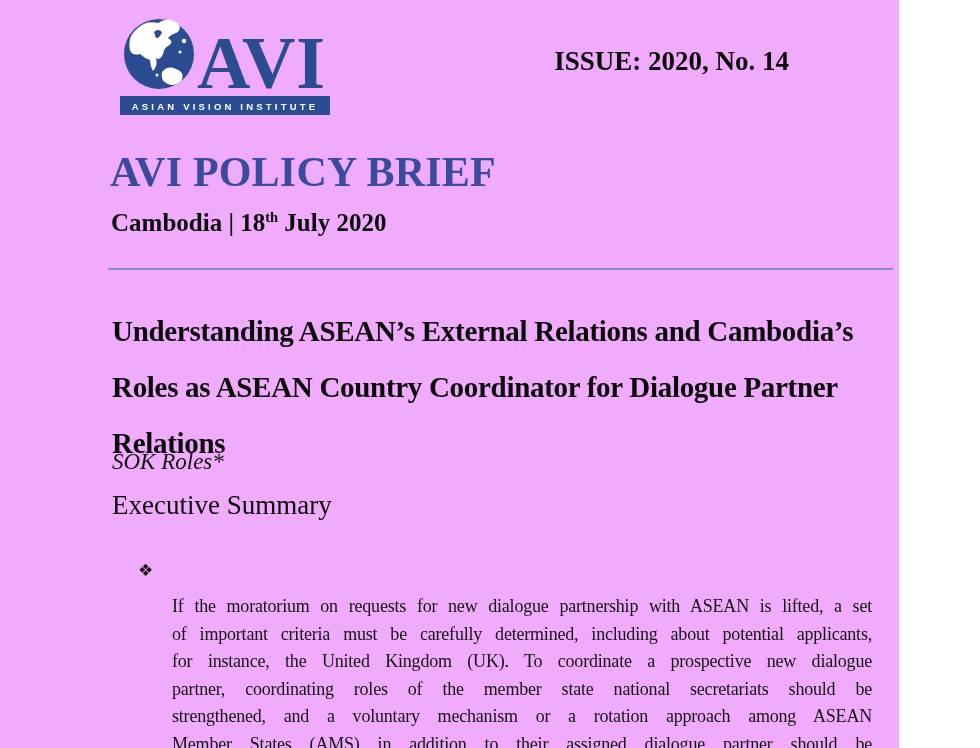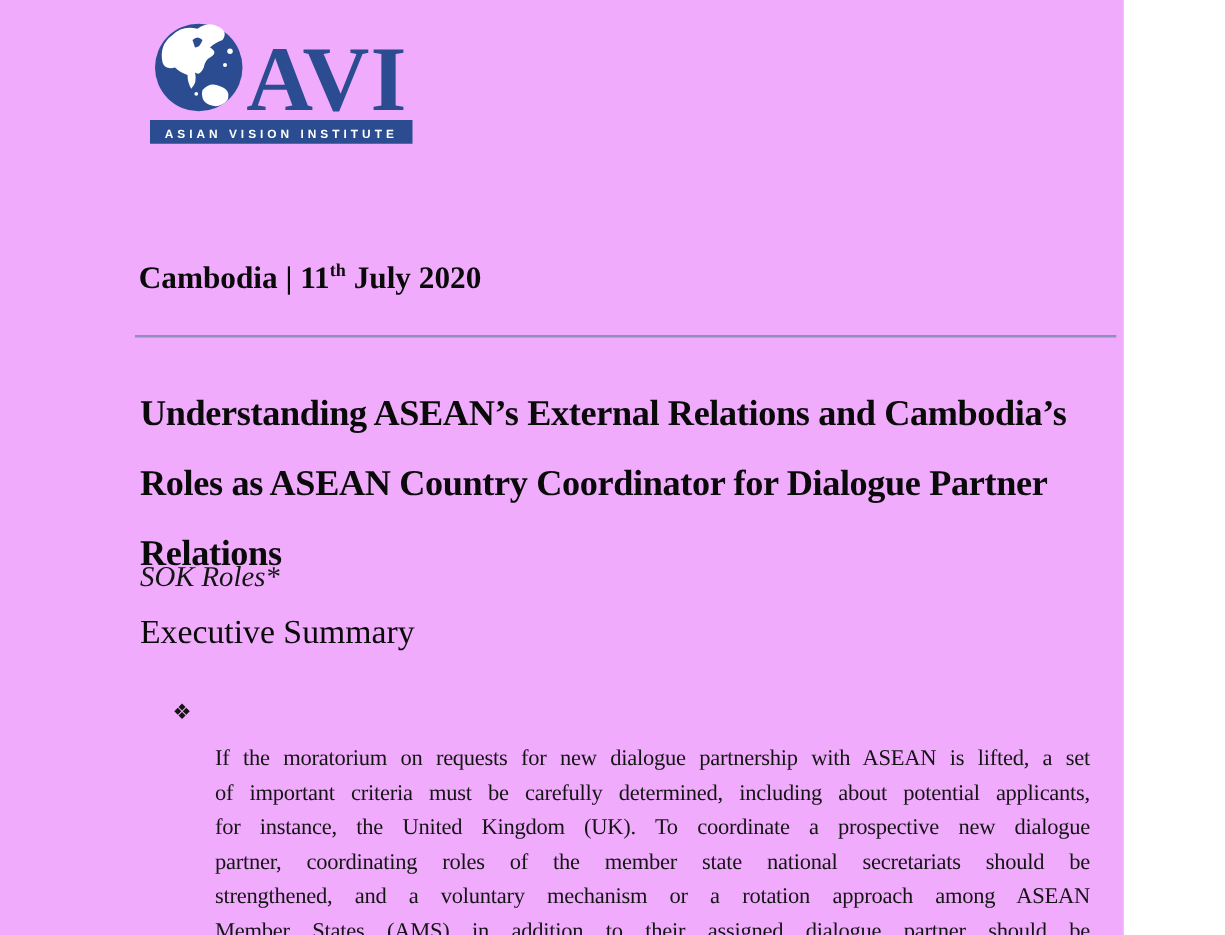--- a/index.html
+++ b/index.html
@@ -103,24 +103,26 @@
       <circle cx="74" cy="33" r="2.2" fill="#ffffff"></circle>
       <circle cx="70" cy="44" r="1.6" fill="#ffffff"></circle>
       <circle cx="47" cy="67" r="1.5" fill="#ffffff"></circle>
       <path fill="#2B4C90" d="M44,24 Q48,20 52,24 Q50,30 46,30 Z"></path>
     </g>
     <text x="87" y="80" font-size="74" font-weight="bold" fill="#2B4C90" font-family="'Liberation Serif', serif" letter-spacing="1">AVI</text>
     <rect x="10" y="88" width="210" height="19" fill="#2B4C90"></rect>
     <text x="115" y="102" text-anchor="middle" font-size="9.5" font-weight="bold" fill="#ffffff" font-family="'Liberation Sans', sans-serif" letter-spacing="3.2">ASIAN VISION INSTITUTE</text>
   </svg>
 
+  <div class="issue">ISSUE: 2020, No. 14</div>
 
+  <div class="masthead">AVI POLICY BRIEF</div>
 
   <div class="dateline">
-    <span>Cambodia | 11</span><sup>th</sup><span> July 2020</span>
+    <span>Cambodia | 18</span><sup>th</sup><span> July 2020</span>
   </div>
 
   <div class="rule"></div>
 
   <div class="article-title">Understanding ASEAN’s External Relations and Cambodia’s
 Roles as ASEAN Country Coordinator for Dialogue Partner
 Relations</div>
 
   <div class="author">SOK Roles*</div>
 

